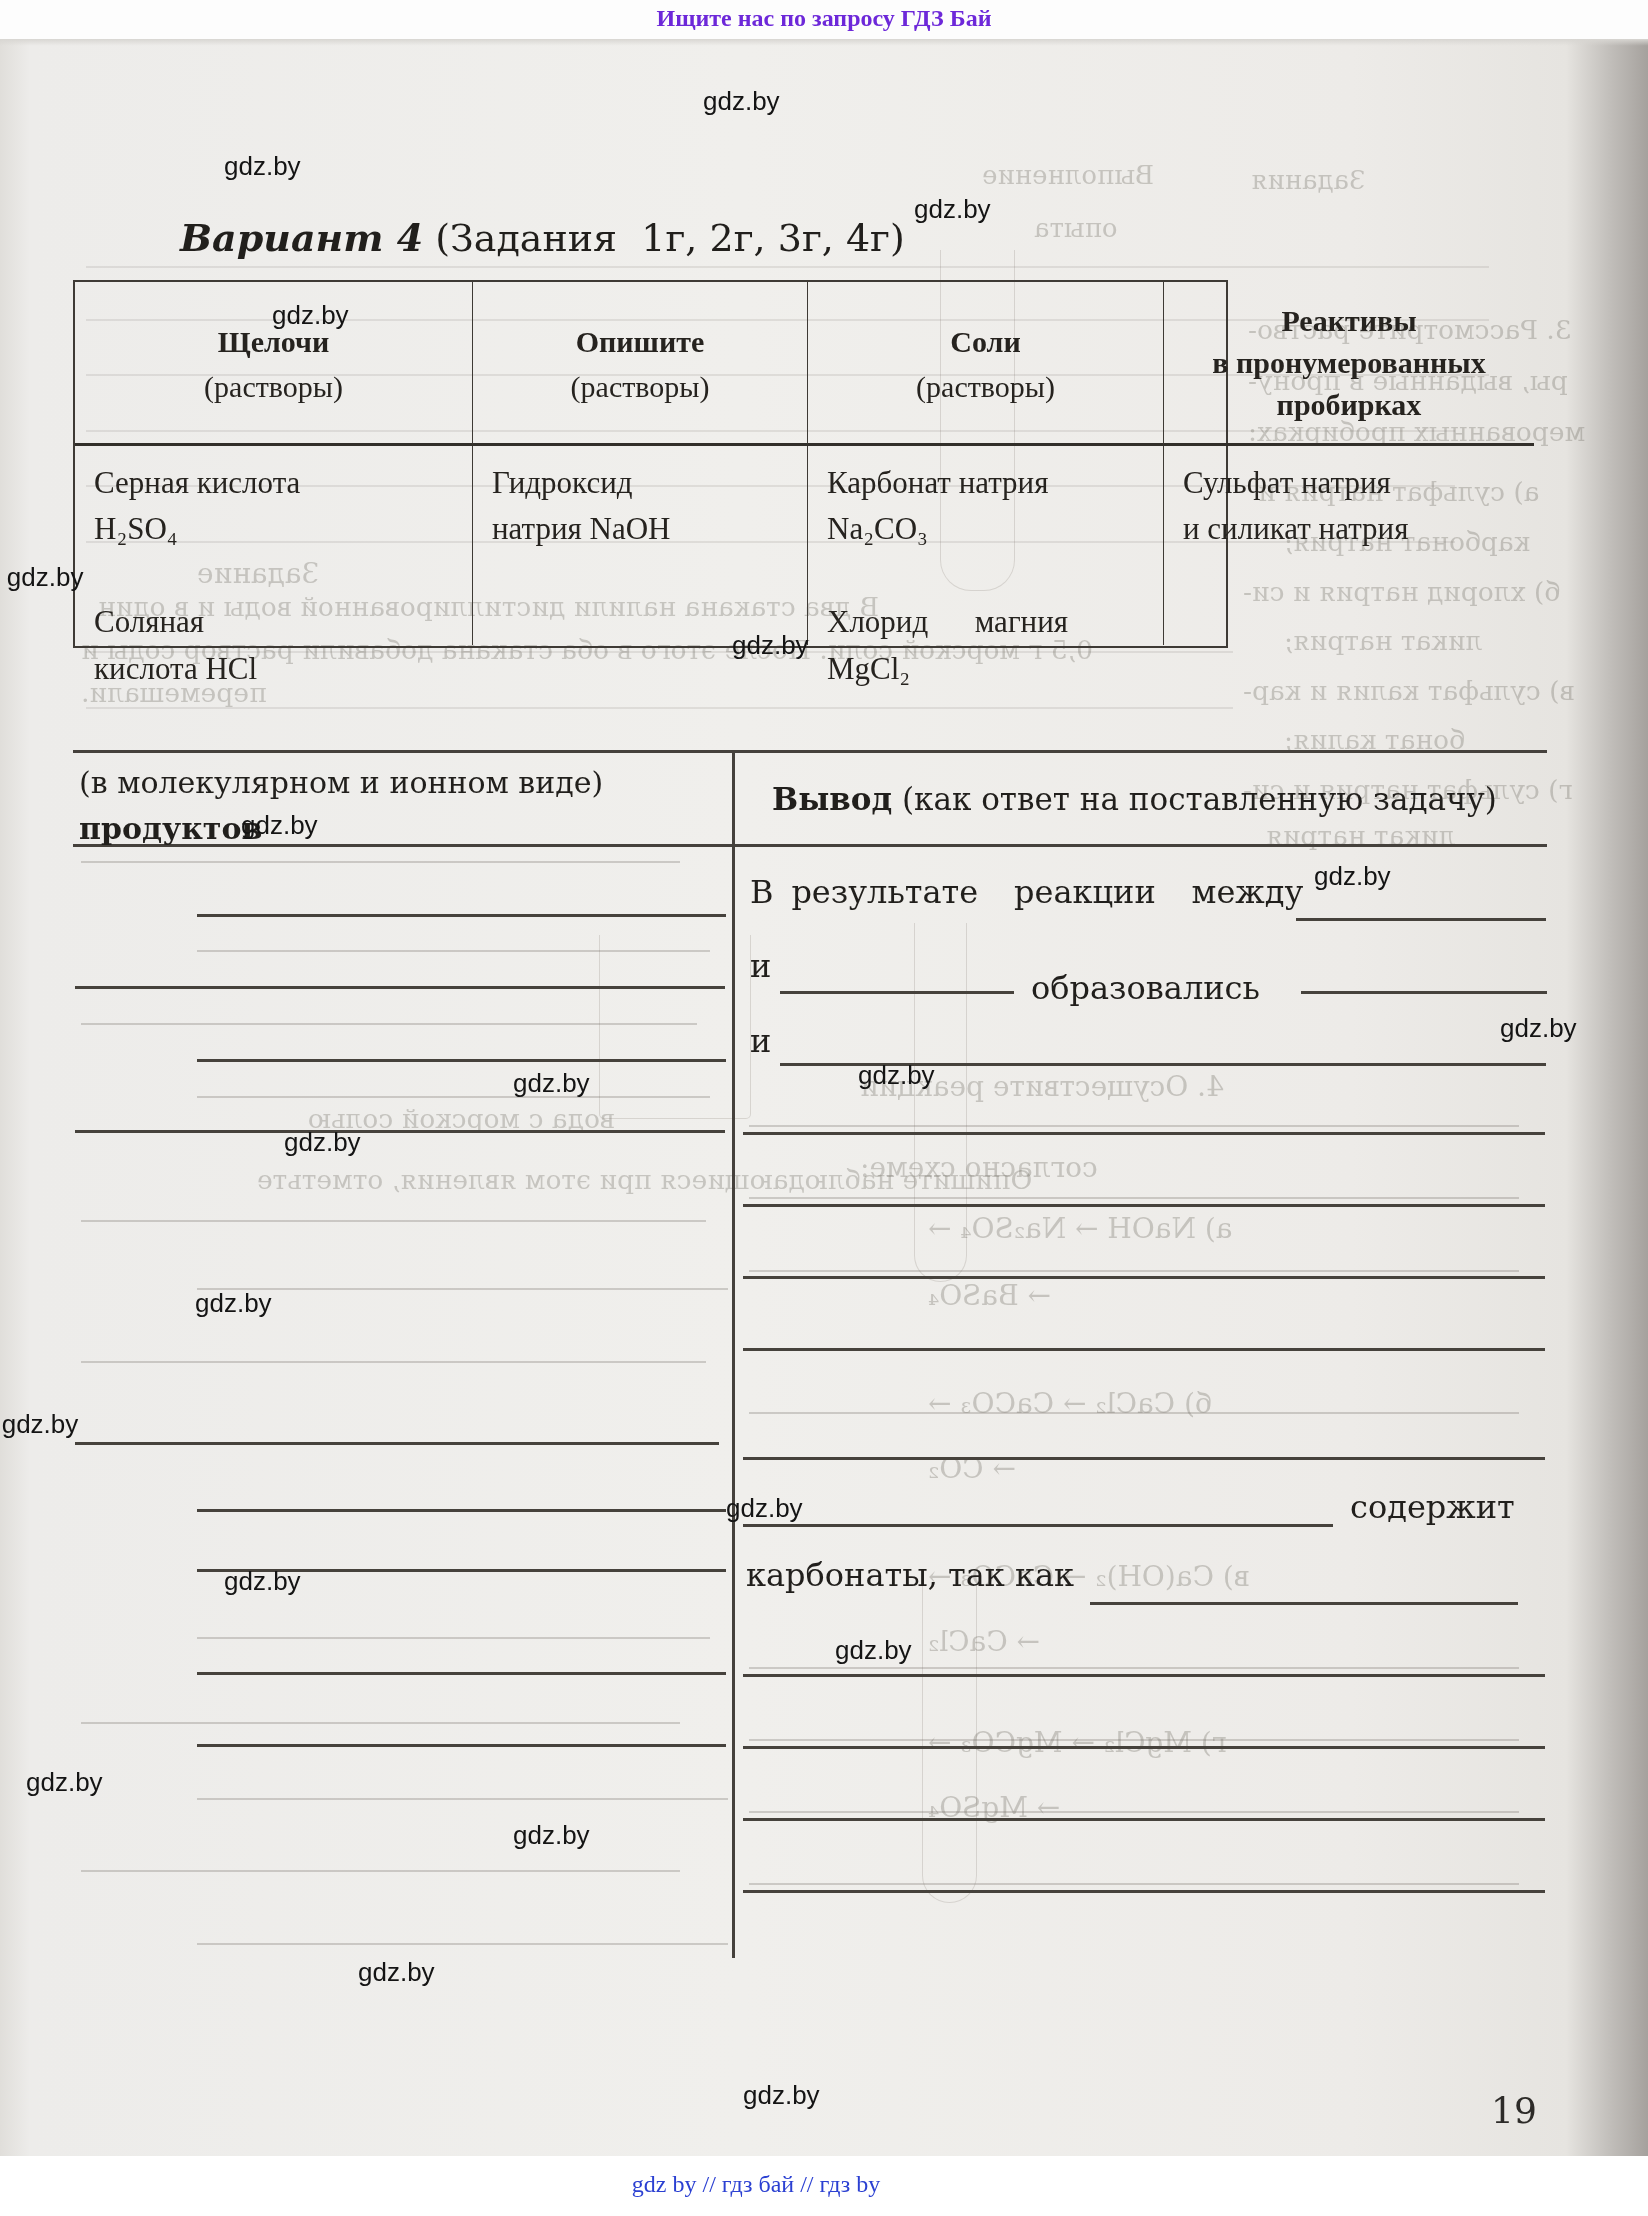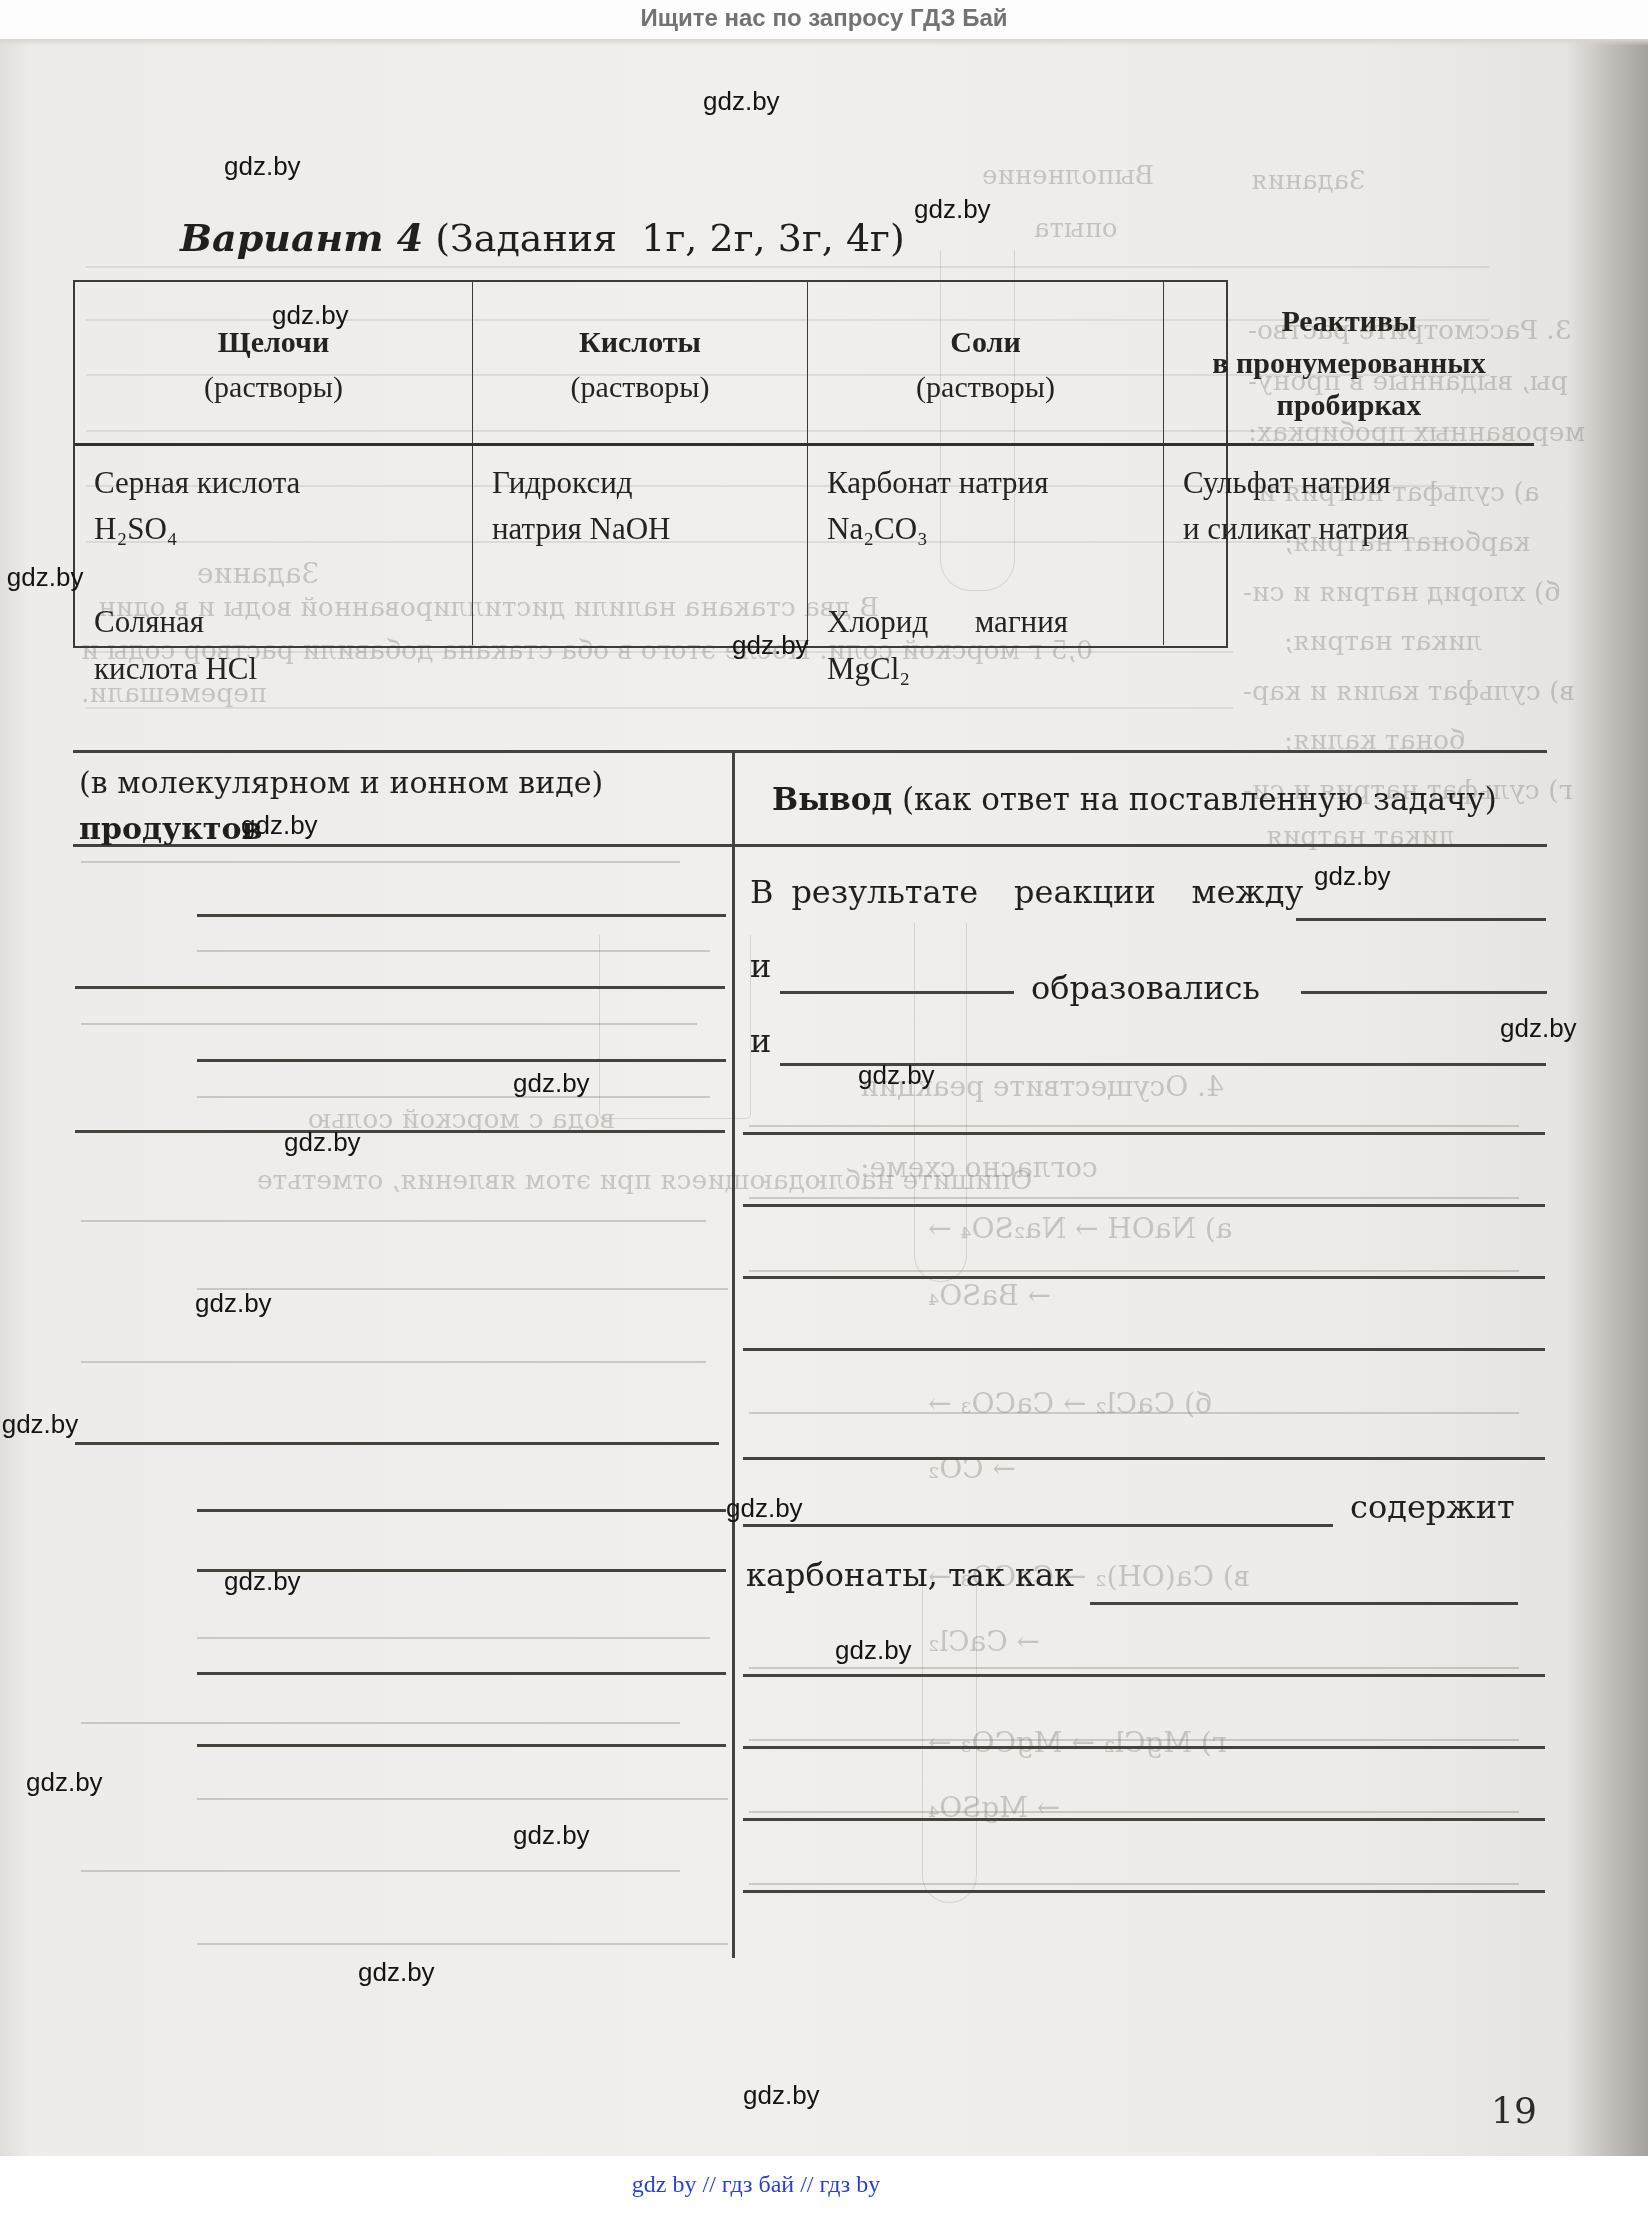--- a/index.html
+++ b/index.html
@@ -53,21 +53,21 @@
   .bottom-band{position:absolute;left:0;top:2156px;width:1648px;height:60px;background:#ffffff;}
   .footer-text{position:absolute;left:756px;top:15.4px;transform:translateX(-50%);
     font-family:Liberation Serif, serif;font-size:24px;}
 </style>
 </head>
 <body>
 
 <div class="page">
 
   <div class="top-band">
-    <span class="banner-text" style="color: #737373;">Ищите нас по запросу ГДЗ Бай</span>
+    <span class="banner-text" style="color: #6d28d9; font-family: Liberation Serif, serif;">Ищите нас по запросу ГДЗ Бай</span>
   </div>
 
   <div class="scan">
 
     <div id="ghost-layer">
         <div class="ghost" style="left: 982px; top: 121px; font-size: 26px;">Выполнение</div>
         <div class="ghost" style="left: 1034px; top: 174px; font-size: 26px;">опыта</div>
         <div class="ghost" style="left: 1251px; top: 126px; font-size: 26px;">Задания</div>
         <div class="ghost" style="left: 1248px; top: 275px; font-size: 26.5px;">3. Рассмотрите раство-</div>
         <div class="ghost" style="left: 1248px; top: 326px; font-size: 26.5px;">ры, выданные в прону-</div>
@@ -157,21 +157,21 @@
       </div>
 
     <div class="title"><span class="t-bold">Вариант 4</span><span> (Задания  1г, 2г, 3г, 4г)</span></div>
 
     <div class="chem-table">
       <div class="th">
         <span class="h1">Щелочи</span>
         <span class="h2">(растворы)</span>
       </div>
       <div class="th">
-        <span class="h1">Кислоты</span>
+        <span class="h1">Опишите</span>
         <span class="h2">(растворы)</span>
       </div>
       <div class="th">
         <span class="h1">Соли</span>
         <span class="h2">(растворы)</span>
       </div>
       <div class="th last">
         <span class="h1">Реактивы
 в пронумерованных
 пробирках</span>

